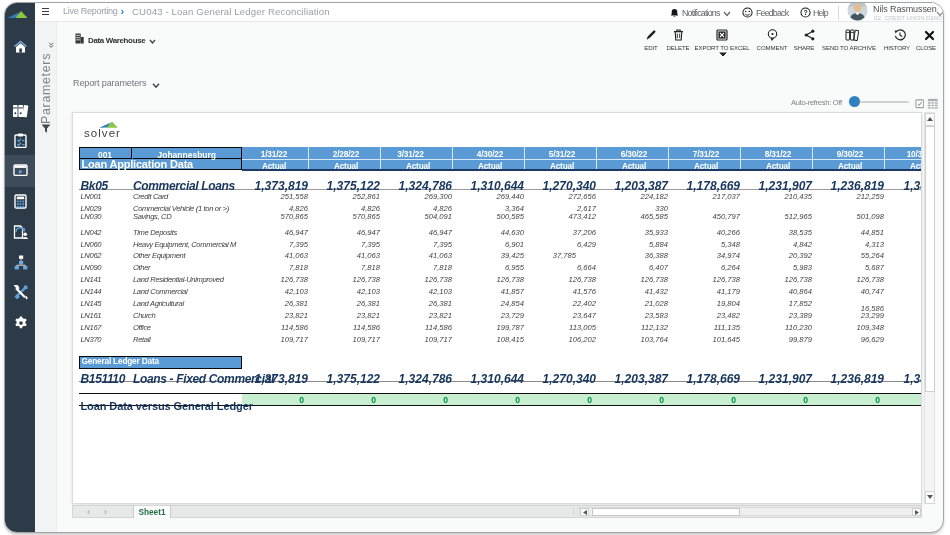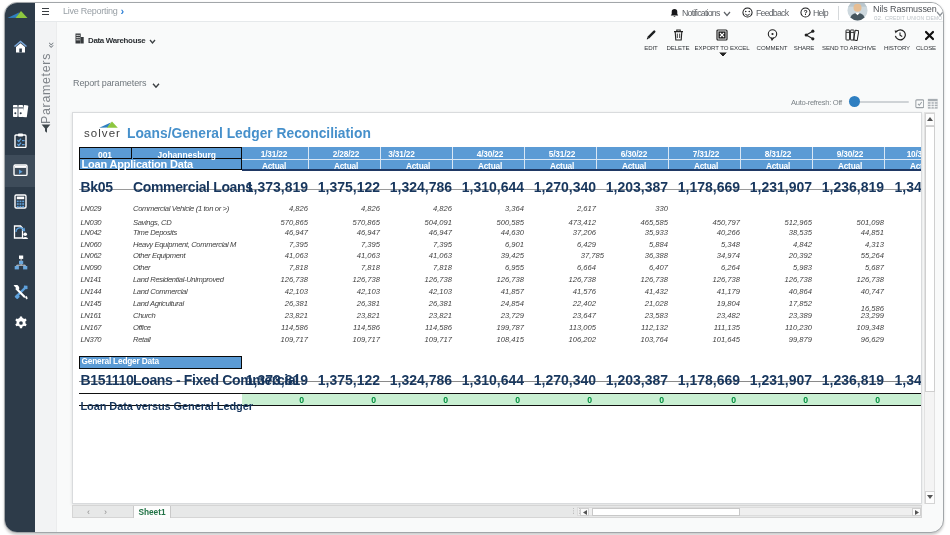--- a/index.html
+++ b/index.html
@@ -10,21 +10,21 @@
 #sidebar { position:absolute; left:0; top:0; bottom:0; width:30px; background:#2d3b49; }
 #sbsel { position:absolute; left:0; top:152px; width:30px; height:32px; background:#3e4c5a; }
 #topbar { position:absolute; left:30px; top:0; right:0; height:19px; background:#fff; border-bottom:1px solid #e6e9eb; }
 #pstrip { position:absolute; left:30px; top:19px; bottom:0; width:22px; background:#f2f3f4; border-right:1px solid #ebeced; }
 .crumb { position:absolute; top:3.2px; font-size:9px; letter-spacing:-0.25px; color:#99a0a6; }
 #toolbar-labels div { position:absolute; top:40.5px; font-size:6.1px; letter-spacing:-0.1px; color:#33363a; text-align:center; width:70px; margin-left:-35px; }
 #sheet { position:absolute; left:66.5px; top:109px; width:850px; height:392px; background:#fff; border:1px solid #d9dbdd; box-shadow:0 1px 3px rgba(0,0,0,0.12); overflow:hidden; }
 .num { position:absolute; text-align:right; }
 .ital { font-style:italic; color:#3f3f3f; font-size:7.6px; }
 .inm { letter-spacing:-0.35px; }
-.bold9 { font-weight:bold; font-size:14px; color:#17365d; }
+.bold9 { font-weight:bold; font-size:12px; color:#17365d;font-style:italic; }
 .bnm { letter-spacing:-0.35px; }
 .hdt { color:#fff; font-weight:bold; font-size:8.3px; text-align:center; letter-spacing:-0.2px; }
 </style>
 </head>
 <body>
 <div id="win">
   <div id="sidebar"></div>
   <div id="sbsel"></div>
   <div id="topbar"></div>
   <div id="pstrip"></div>
@@ -108,20 +108,21 @@
       <path d="M0.6 0.5 L9.4 0.5 L6 4.4 L6 8.8 L4 7.3 L4 4.4 Z" fill="#3f474c"></path>
     </svg>
 
   <div class="abs" style="left:37px;top:5px;width:7px">
     <div style="height:1.4px;background:#3a3e42;margin-bottom:1.5px"></div>
     <div style="height:1.4px;background:#3a3e42;margin-bottom:1.5px"></div>
     <div style="height:1.4px;background:#3a3e42"></div>
   </div>
   <div class="crumb" style="left:58px">Live Reporting</div>
   <div class="crumb" style="left:115.5px;top:1.5px;color:#2f80d6;font-weight:bold;font-size:11px">›</div>
+  <div class="crumb" style="left:127px;font-size:9.6px;letter-spacing:0.15px">CU043 - Loan General Ledger Reconciliation</div>
 
   <svg class="abs" style="left:665px;top:4.5px" width="9" height="10" viewBox="0 0 11 12">
       <path d="M5.5 1 a3.4 3.4 0 0 1 3.4 3.4 v2.8 l1.2 1.8 H0.9 l1.2-1.8 V4.4 A3.4 3.4 0 0 1 5.5 1 Z M4.2 10 a1.4 1.4 0 0 0 2.6 0 Z" fill="#17181a"></path>
     </svg>
   <div class="crumb" style="left:677px;top:4.5px;color:#5f6368;font-size:8.8px;letter-spacing:-0.8px">Notifications</div>
   <svg class="abs" style="left:718px;top:8px" width="8" height="6" viewBox="0 0 8 6">
       <path d="M1 1 L4 4.5 L7 1" stroke="#5f6368" stroke-width="1.2" fill="none"></path>
     </svg>
   <svg class="abs" style="left:737px;top:4px" width="11" height="11" viewBox="0 0 12 12">
       <circle cx="6" cy="6" r="5" fill="none" stroke="#17181a" stroke-width="1.1"></circle>
@@ -243,27 +244,26 @@
         <path d="M1 4.2 H12 M1 7 H12 M1 9.8 H12 M4.6 4.2 V12 M8.2 4.2 V12"></path>
       </g>
     </svg>
 
   <div id="sheet">
   <svg class="abs" style="left:26px;top:7.5px" width="22" height="7.5" viewBox="0 0 22 7.5">
         <polygon points="0.3,6.8 11.8,1.4 8.7,6.6" fill="#2f7fc1"></polygon>
         <polygon points="7.8,6.8 13,0.5 18.8,6.8" fill="#8dc63f"></polygon>
       </svg>
   <div class="abs" style="left:11.5px;top:14.2px;font-size:11.5px;color:#3f3f3f;letter-spacing:1.05px">solver</div>
-  <div class="abs" style="left:54.5px;top:13px;font-size:13.8px;font-weight:bold;color:#4690cb;letter-spacing:0px">Loans/General Ledger Reconciliation</div>
   <div class="abs" style="left:169px;top:33.5px;right:0;height:24.5px;background:#5b9bd5;border-bottom:2px solid #1f3864"></div>
   <div class="abs hdt" style="left:163.5px;top:36.2px;width:72px;padding-left:4px">1/31/22</div>
   <div class="abs hdt" style="left:163.5px;top:47.8px;width:72px;padding-left:4px">Actual</div>
   <div class="abs hdt" style="left:235.5px;top:36.2px;width:72px;padding-left:4px">2/28/22</div>
   <div class="abs hdt" style="left:235.5px;top:47.8px;width:72px;padding-left:4px">Actual</div>
-  <div class="abs hdt" style="left:293px;top:36.2px;width:72px;">3/31/22</div>
+  <div class="abs hdt" style="left:302px;top:36.2px;width:72px;">3/31/22</div>
   <div class="abs hdt" style="left:307.5px;top:47.8px;width:72px;padding-left:4px">Actual</div>
   <div class="abs hdt" style="left:379.5px;top:36.2px;width:72px;padding-left:4px">4/30/22</div>
   <div class="abs hdt" style="left:379.5px;top:47.8px;width:72px;padding-left:4px">Actual</div>
   <div class="abs hdt" style="left:451.5px;top:36.2px;width:72px;padding-left:4px">5/31/22</div>
   <div class="abs hdt" style="left:451.5px;top:47.8px;width:72px;padding-left:4px">Actual</div>
   <div class="abs hdt" style="left:523.5px;top:36.2px;width:72px;padding-left:4px">6/30/22</div>
   <div class="abs hdt" style="left:523.5px;top:47.8px;width:72px;padding-left:4px">Actual</div>
   <div class="abs hdt" style="left:595.5px;top:36.2px;width:72px;padding-left:4px">7/31/22</div>
   <div class="abs hdt" style="left:595.5px;top:47.8px;width:72px;padding-left:4px">Actual</div>
   <div class="abs hdt" style="left:667.5px;top:36.2px;width:72px;padding-left:4px">8/31/22</div>
@@ -294,31 +294,44 @@
         <div class="num bold9" style="left:229.5px;width:72px;top:8px">1,375,122</div>
         <div class="num bold9" style="left:301.5px;width:72px;top:8px">1,324,786</div>
         <div class="num bold9" style="left:373.5px;width:72px;top:8px">1,310,644</div>
         <div class="num bold9" style="left:445.5px;width:72px;top:8px">1,270,340</div>
         <div class="num bold9" style="left:517.5px;width:72px;top:8px">1,203,387</div>
         <div class="num bold9" style="left:589.5px;width:72px;top:8px">1,178,669</div>
         <div class="num bold9" style="left:661.5px;width:72px;top:8px">1,231,907</div>
         <div class="num bold9" style="left:733.5px;width:72px;top:8px">1,236,819</div>
         <div class="num bold9" style="left:805.5px;width:72px;top:8px">1,342,511</div>
       </div>
+  <div class="abs" style="left:6px;top:77.4px;right:0;height:11.9px">
+        <div class="abs ital inm" style="left:2px;top:1.5px">LN001</div>
+        <div class="abs ital inm" style="left:54.5px;top:1.5px">Credit Card</div>
+        <div class="num ital" style="left:157.5px;width:72px;top:1.5px">251,558</div>
+        <div class="num ital" style="left:229.5px;width:72px;top:1.5px">252,861</div>
+        <div class="num ital" style="left:301.5px;width:72px;top:1.5px">269,300</div>
+        <div class="num ital" style="left:373.5px;width:72px;top:1.5px">269,440</div>
+        <div class="num ital" style="left:445.5px;width:72px;top:1.5px">272,656</div>
+        <div class="num ital" style="left:517.5px;width:72px;top:1.5px">224,182</div>
+        <div class="num ital" style="left:589.5px;width:72px;top:1.5px">217,037</div>
+        <div class="num ital" style="left:661.5px;width:72px;top:1.5px">210,435</div>
+        <div class="num ital" style="left:733.5px;width:72px;top:1.5px">212,259</div>
+      </div>
   <div class="abs" style="left:6px;top:89.3px;right:0;height:11.9px">
         <div class="abs ital inm" style="left:2px;top:1.5px">LN029</div>
         <div class="abs ital inm" style="left:54.5px;top:1.5px">Commercial Vehicle (1 ton or &gt;)</div>
         <div class="num ital" style="left:157.5px;width:72px;top:1.5px">4,826</div>
         <div class="num ital" style="left:229.5px;width:72px;top:1.5px">4,826</div>
         <div class="num ital" style="left:301.5px;width:72px;top:1.5px">4,826</div>
         <div class="num ital" style="left:373.5px;width:72px;top:1.5px">3,364</div>
         <div class="num ital" style="left:445.5px;width:72px;top:1.5px">2,617</div>
         <div class="num ital" style="left:517.5px;width:72px;top:1.5px">330</div>
       </div>
-  <div class="abs" style="left:6px;top:103px;right:0;height:11.9px">
+  <div class="abs" style="left:6px;top:97px;right:0;height:11.9px">
         <div class="abs ital inm" style="left:2px;top:1.5px">LN030</div>
         <div class="abs ital inm" style="left:54.5px;top:1.5px">Savings, CD</div>
         <div class="num ital" style="left:157.5px;width:72px;top:1.5px">570,865</div>
         <div class="num ital" style="left:229.5px;width:72px;top:1.5px">570,865</div>
         <div class="num ital" style="left:301.5px;width:72px;top:1.5px">504,091</div>
         <div class="num ital" style="left:373.5px;width:72px;top:1.5px">500,585</div>
         <div class="num ital" style="left:445.5px;width:72px;top:1.5px">473,412</div>
         <div class="num ital" style="left:517.5px;width:72px;top:1.5px">465,585</div>
         <div class="num ital" style="left:589.5px;width:72px;top:1.5px">450,797</div>
         <div class="num ital" style="left:661.5px;width:72px;top:1.5px">512,965</div>
@@ -350,21 +363,21 @@
         <div class="num ital" style="left:661.5px;width:72px;top:1.5px">4,842</div>
         <div class="num ital" style="left:733.5px;width:72px;top:1.5px">4,313</div>
       </div>
   <div class="abs" style="left:6px;top:136.9px;right:0;height:11.9px">
         <div class="abs ital inm" style="left:2px;top:1.5px">LN062</div>
         <div class="abs ital inm" style="left:54.5px;top:1.5px">Other Equipment</div>
         <div class="num ital" style="left:157.5px;width:72px;top:1.5px">41,063</div>
         <div class="num ital" style="left:229.5px;width:72px;top:1.5px">41,063</div>
         <div class="num ital" style="left:301.5px;width:72px;top:1.5px">41,063</div>
         <div class="num ital" style="left:373.5px;width:72px;top:1.5px">39,425</div>
-        <div class="num ital" style="left:445.5px;width:80px;top:1.5px">37,785</div>
+        <div class="num ital" style="left:445.5px;width:52px;top:1.5px">37,785</div>
         <div class="num ital" style="left:517.5px;width:72px;top:1.5px">36,388</div>
         <div class="num ital" style="left:589.5px;width:72px;top:1.5px">34,974</div>
         <div class="num ital" style="left:661.5px;width:72px;top:1.5px">20,392</div>
         <div class="num ital" style="left:733.5px;width:72px;top:1.5px">55,264</div>
       </div>
   <div class="abs" style="left:6px;top:148.8px;right:0;height:11.9px">
         <div class="abs ital inm" style="left:2px;top:1.5px">LN090</div>
         <div class="abs ital inm" style="left:54.5px;top:1.5px">Other</div>
         <div class="num ital" style="left:157.5px;width:72px;top:1.5px">7,818</div>
         <div class="num ital" style="left:229.5px;width:72px;top:1.5px">7,818</div>

